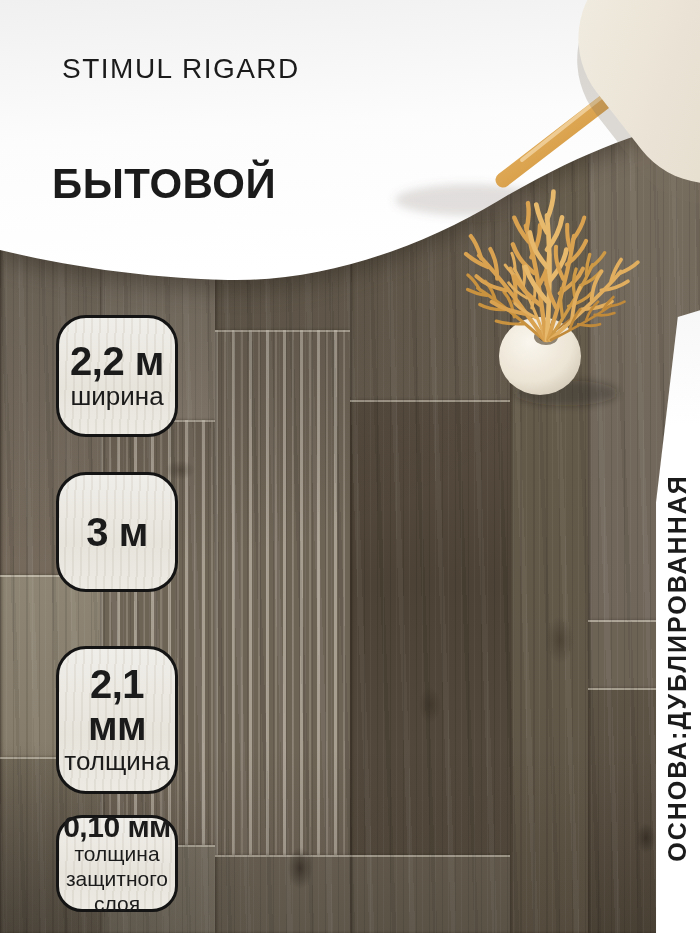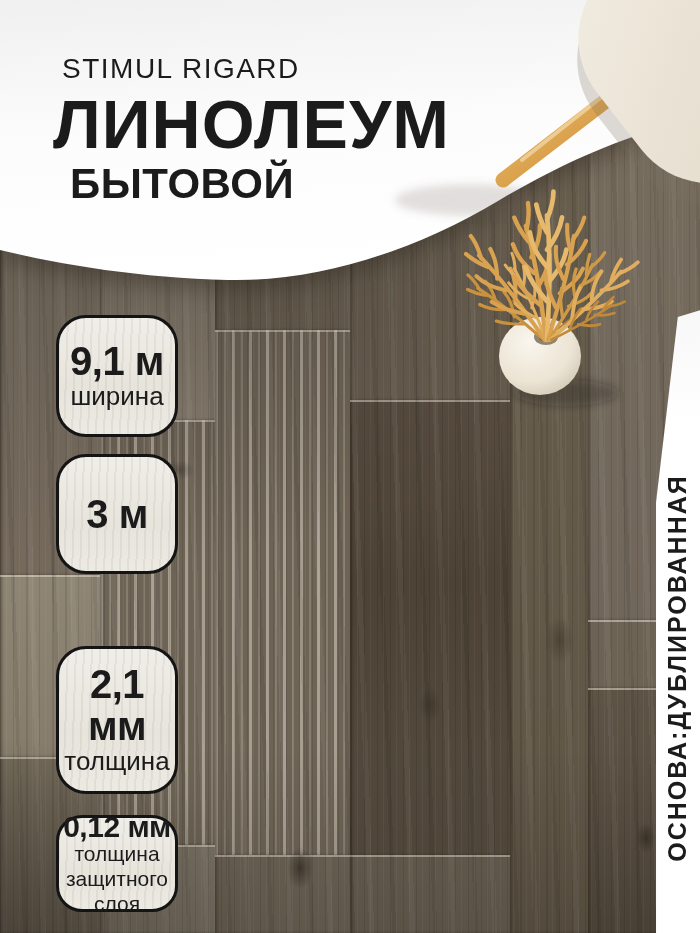--- a/index.html
+++ b/index.html
@@ -46,35 +46,35 @@
     linear-gradient(180deg, rgba(20,16,12,0) 80%, rgba(20,16,12,.15));}
 
   
   .scene{position:absolute;left:0;top:0;}
 
   
   .brand{position:absolute;left:62px;top:55px;font-size:28px;font-weight:500;
          letter-spacing:1.5px;color:var(--text,#1b1b1b);line-height:1;}
   .title{position:absolute;left:53px;top:90px;font-size:68px;font-weight:800;
          letter-spacing:1px;color:var(--text,#1b1b1b);line-height:1;}
-  .subtitle{position:absolute;left:70px;top:163px;font-size:42px;font-weight:600;
+  .subtitle{position:absolute;left:52px;top:163px;font-size:42px;font-weight:600;
          letter-spacing:.5px;color:var(--text,#1b1b1b);line-height:1;}
 
   
   .badge{position:absolute;left:56px;width:122px;border:3.5px solid var(--badge-border,#141414);
          border-radius:30px;box-sizing:border-box;display:flex;flex-direction:column;
          align-items:center;justify-content:center;text-align:center;color:var(--text,#161616);
          background-color:var(--badge-bg,#eceae4);
          background-image:
            repeating-linear-gradient(92deg, rgba(151,140,122,.12) 0 2px, rgba(255,255,255,0) 2px 8px),
            linear-gradient(180deg,#f0eee9 0%,#e7e4dc 60%,#eceae3 100%);}
   .badge .value{font-weight:800;font-size:40px;line-height:1.05;letter-spacing:-.5px;}
   .badge .label{font-weight:400;font-size:26px;line-height:1.15;}
   .badge1{top:315px;height:122px;}
-  .badge2{top:454px;height:120px;}
+  .badge2{top:472px;height:120px;}
   .badge3{top:646px;height:148px;}
   .badge4{top:815px;height:97px;border-radius:26px;}
   .badge4 .value{font-size:30px;}
   .badge4 .label{font-size:21px;line-height:1.18;}
 
   
   .banner{position:absolute;left:640px;top:300px;width:60px;height:633px;
           background:linear-gradient(180deg,#f7f7f7,var(--banner-bg,#ffffff) 20%);
           clip-path:polygon(26.7% 100%, 26.7% 32%, 63% 2.7%, 100% 1.6%, 100% 100%);}
   .banner-text{position:absolute;left:-178px;top:353px;width:430px;height:30px;
@@ -173,36 +173,35 @@
         <use href="#frond" transform="translate(547 340) rotate(0)  scale(2.15)" style="stroke:#e6b96d"></use>
         <use href="#frond" transform="translate(548 340) rotate(14) scale(1.85)" style="stroke:var(--wheat-gold,#d9a251)"></use>
         <use href="#frond" transform="translate(549 340) rotate(30) scale(1.5)" style="stroke:#cf9a45"></use>
         <use href="#frond" transform="translate(550 340) rotate(46) scale(1.7)" style="stroke:#e0ae5e"></use>
         <use href="#frond" transform="translate(551 340) rotate(60) scale(1.2)" style="stroke:#c08a3a"></use>
       </g>
     </g>
   </svg>
 
   <div class="brand">STIMUL RIGARD</div>
-  <div class="title">ЛИНОЛЕУМ</div>
   <div class="subtitle">БЫТОВОЙ</div>
 
   <div class="badge badge1">
-    <span class="value">9,1 м</span>
+    <span class="value">2,2 м</span>
     <span class="label">ширина</span>
   </div>
   <div class="badge badge2">
     <span class="value">3 м</span>
   </div>
   <div class="badge badge3">
     <span class="value">2,1 мм</span>
     <span class="label">толщина</span>
   </div>
   <div class="badge badge4">
-    <span class="value">0,12 мм</span>
+    <span class="value">0,10 мм</span>
     <span class="label">толщина</span>
     <span class="label">защитного</span>
     <span class="label">слоя</span>
   </div>
 
   <div class="banner">
     <div class="banner-text">ОСНОВА:ДУБЛИРОВАННАЯ</div>
   </div>
 
 </div>

